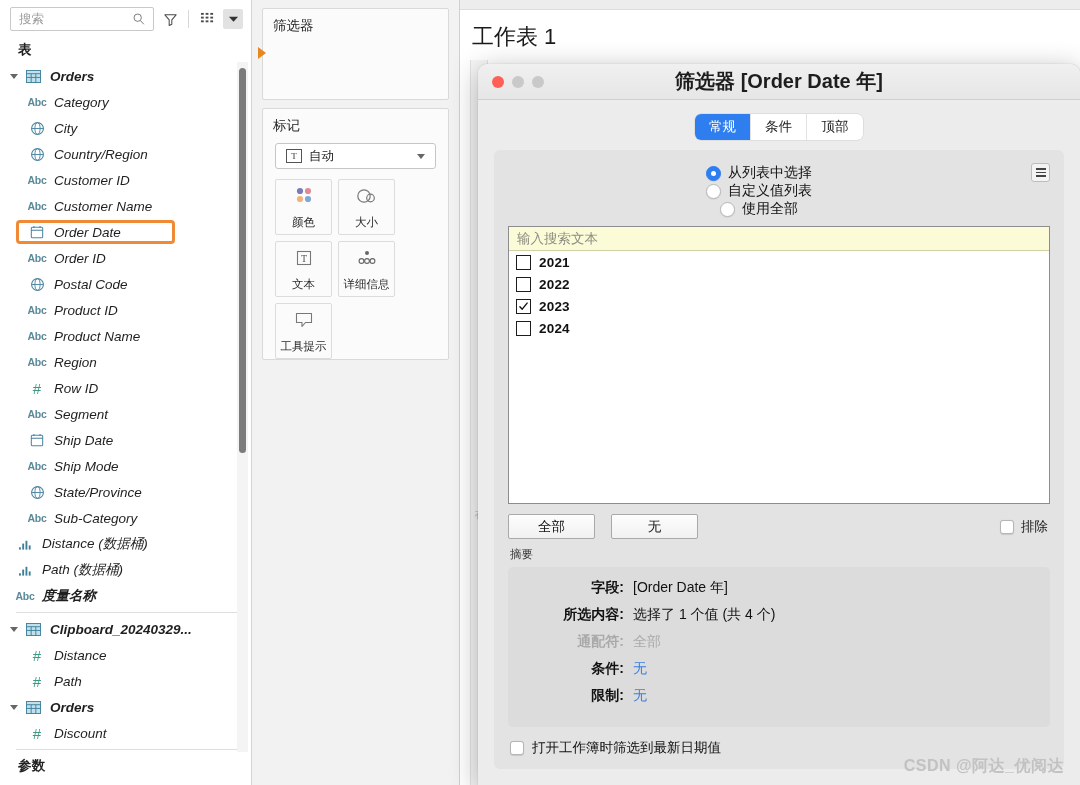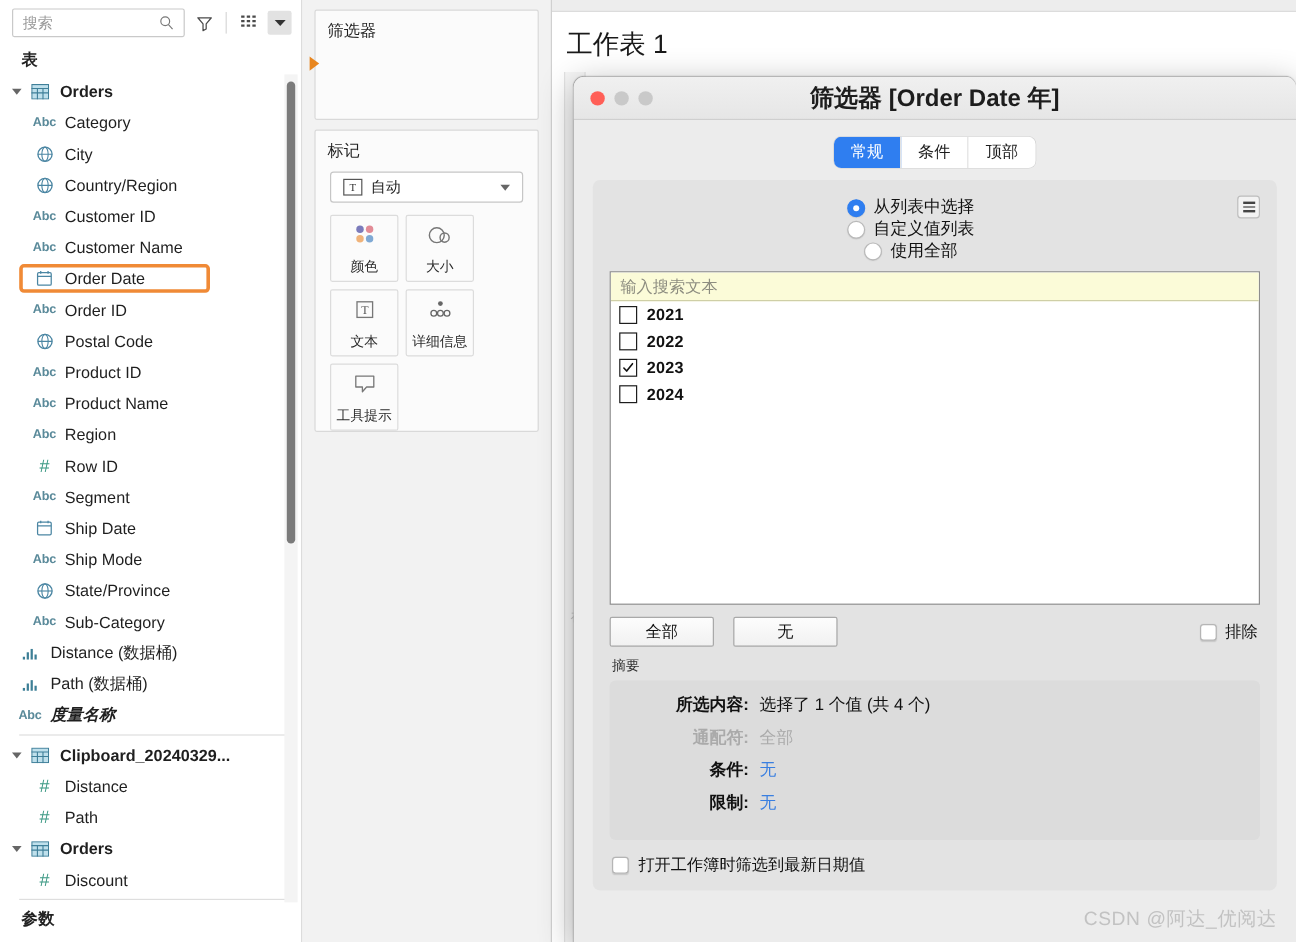--- a/index.html
+++ b/index.html
@@ -53,21 +53,21 @@
     padding-left: 6px; position: relative; white-space: nowrap;
   }
   .tw { width: 16px; display:flex; align-items:center; justify-content:center; flex:0 0 16px; }
   .caret { width: 0; height: 0; border-left: 4.5px solid transparent; border-right: 4.5px solid transparent; border-top: 5.5px solid #666; }
   .ficon {
     flex: 0 0 22px; width: 22px; display: flex; align-items: center; justify-content: center;
     margin-right: 6px;
   }
   .abc { font-size: 10.5px; color: #5a8a9a; font-weight: 600; letter-spacing:-.2px; }
   .hash { font-size: 15px; color: #3d9a85; font-weight: 500; line-height:1; }
-  .flabel { font-size: 13.5px; color: #1f1f1f; }
+  .flabel { font-size: 13.5px; color: #1f1f1f; font-style: italic; }
   .flabel.bold { font-weight: bold; }
   .flabel.ital { font-style: italic; }
   .tree-row.lvl1 { padding-left: 6px; }
   .tree-row.lvl2 { padding-left: 26px; }
   .tree-row.lvl2b { padding-left: 14px; }
   .divider-line { height:1px; background:#dedede; margin: 3px 10px 3px 16px; }
 
   .highlight-box {
     position: absolute; left: 16px; right: 76px; top: 1px; bottom: 1px;
     border: 3px solid #f08a36; border-radius: 4px; pointer-events: none;
@@ -238,21 +238,21 @@
   .sval { font-size: 14px; color: #111; }
   .srow.dim .skey, .srow.dim .sval { color: #aaa; font-weight: 600; }
   .srow.dim .sval { font-weight: 400; }
   .sval.link { color: #3a7fe0; }
 
   .bottom-row { display: flex; align-items: center; gap: 8px; margin-top: 12px; padding-left: 2px; }
   .bottom-label { font-size: 13.5px; color: #111; }
 
   .watermark {
     position: absolute; right: 16px; bottom: 8px;
-    font-size: 16px; color: #c2c2c2; letter-spacing: .5px;
+    font-size: 16px; color: #c2c2c2; letter-spacing: .5px; font-weight: bold;
   }
 </style>
 </head>
 <body>
 
 <div id="app">
 
   <div id="sidebar">
 
     <div class="side-toolbar">
@@ -697,20 +697,24 @@
           <label class="excl-wrap">
             <span class="cbx-sm"></span>
             <span class="excl-label">排除</span>
           </label>
         </div>
 
         <div class="summary-label">摘要</div>
 
         <div class="summary-box">
           <div class="srow">
+            <span class="skey">字段:</span>
+            <span class="sval">[Order Date 年]</span>
+          </div>
+          <div class="srow">
             <span class="skey">所选内容:</span>
             <span class="sval">选择了 1 个值 (共 4 个)</span>
           </div>
           <div class="srow dim">
             <span class="skey">通配符:</span>
             <span class="sval">全部</span>
           </div>
           <div class="srow">
             <span class="skey">条件:</span>
             <span class="sval link">无</span>

